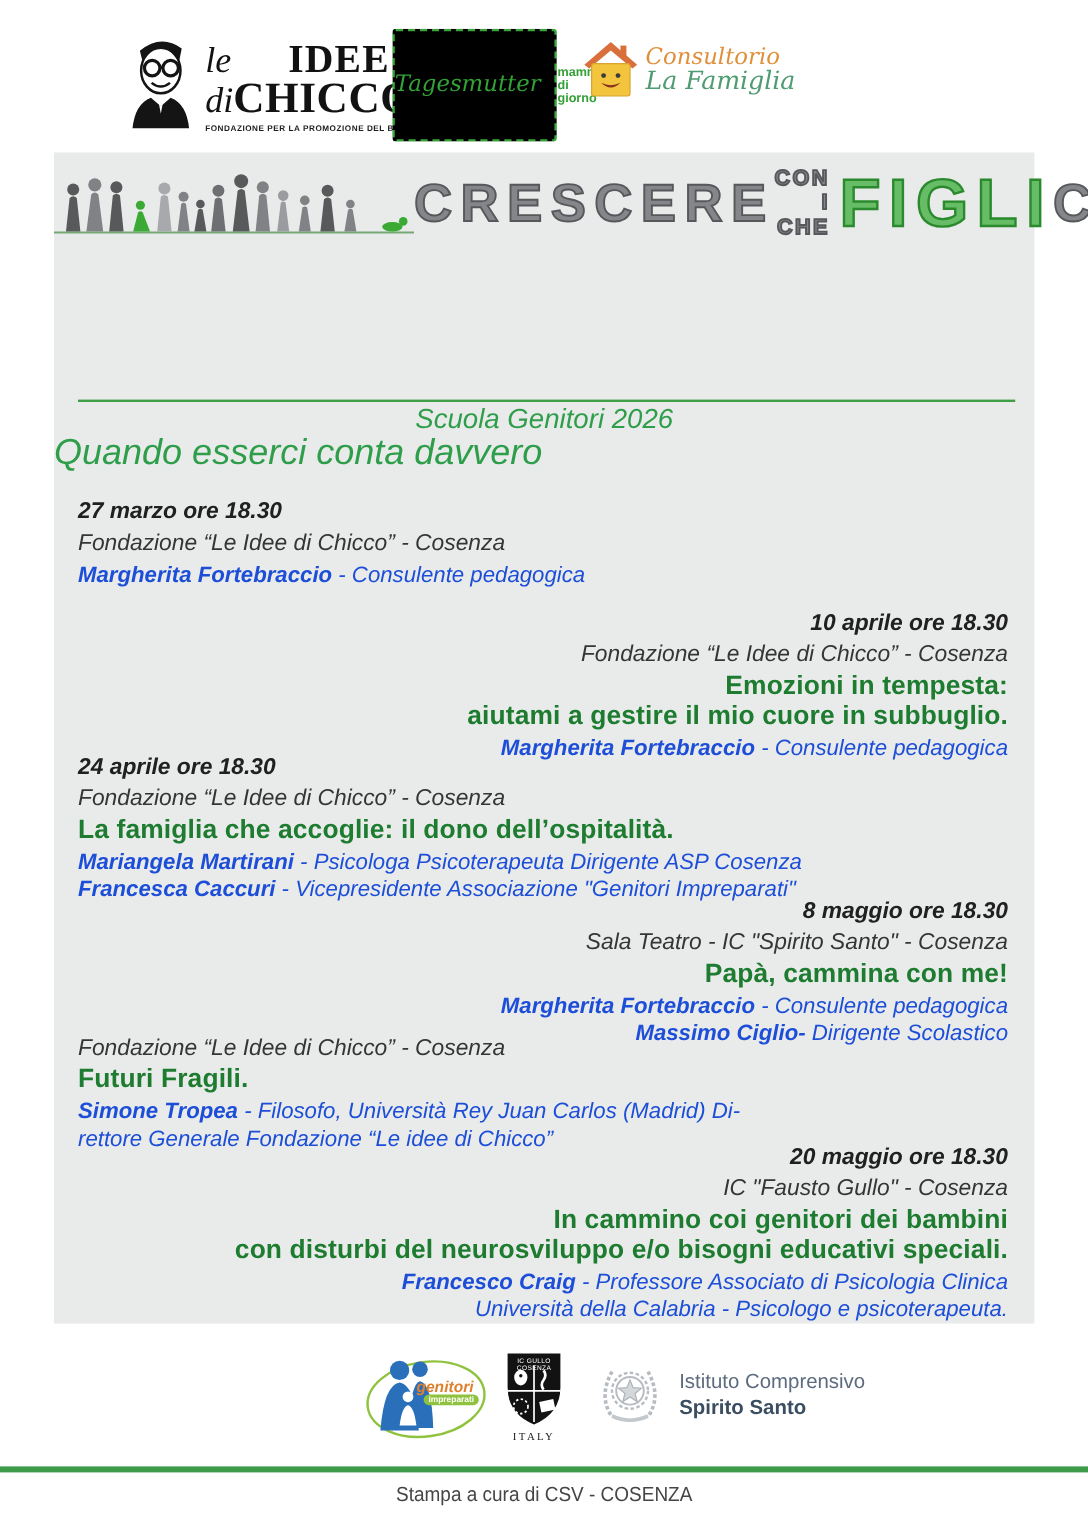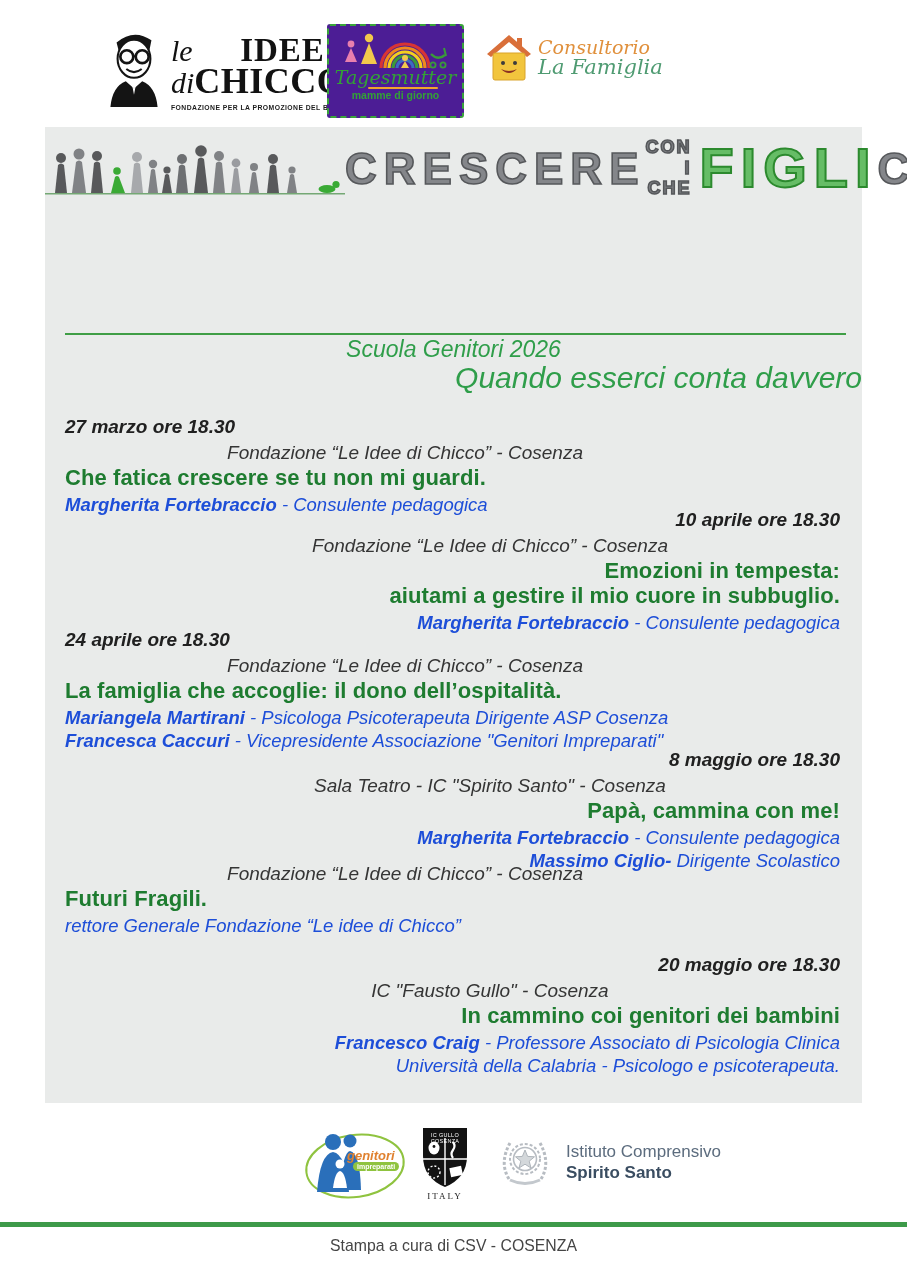--- a/index.html
+++ b/index.html
@@ -12,21 +12,21 @@
   .chicco-text{font-family:"Liberation Serif",serif;color:#121212;line-height:0.92;padding-top:8px;}
   .chicco-l1 i,.chicco-l2 i{font-weight:400;}
   .chicco-l1{font-size:30px;}
   .chicco-l1 .cap{font-weight:bold;font-size:33px;letter-spacing:1px;margin-left:40px;}
   .chicco-l2{font-size:30px;}
   .chicco-l2 .cap{font-weight:bold;font-size:36px;letter-spacing:0.5px;}
   .chicco-tag{font-size:6.8px;font-weight:bold;letter-spacing:0.45px;color:#1c1c1c;margin-top:7px;
               font-family:"Liberation Sans",sans-serif;}
 
   #logo-tagesmutter{left:327px;top:24px;width:133px;height:90px;border:2px dashed #3aa53a;border-radius:3px;
-                    display:flex;flex-direction:column;align-items:center;background:#4c1d95;}
+                    display:flex;flex-direction:row;align-items:center;background:#000000;}
   .tm-name{font-family:"DejaVu Serif",serif;font-style:italic;color:#33a136;font-size:19px;line-height:18px;margin-top:-2px;}
   .tm-underline{width:70px;height:2px;background:#f0a42c;margin:1px 0 1px 14px;border-radius:2px;}
   .tm-tag{font-size:10.5px;font-weight:bold;color:#33a136;line-height:11px;}
 
   #logo-consultorio{left:486px;top:33px;display:flex;align-items:center;gap:6px;}
   .cons-text{line-height:1.02;}
   .cons-l1{font-family:"DejaVu Serif",serif;font-style:italic;color:#e0903c;font-size:19px;}
   .cons-l2{font-family:"DejaVu Serif",serif;font-style:italic;color:#4f9b72;font-size:21px;}
 
   #logo-cooperativa{left:646px;top:28px;width:118px;height:63px;color:#141414;
@@ -49,29 +49,29 @@
   .sk-row1{font-size:44px;line-height:44px;letter-spacing:7px;margin-top:2px;}
   .sk-row2{display:flex;align-items:flex-end;margin-top:0;}
   .sk-stack{display:flex;flex-direction:column;align-items:flex-end;justify-content:space-between;
             height:58px;margin-right:8px;font-size:18px;line-height:17px;letter-spacing:2px;}
   .sk-figli{font-size:56px;line-height:58px;letter-spacing:7px;color:#66bd66;-webkit-text-stroke:2px #2c8a2e;}
   .sk-row3{font-size:44px;line-height:46px;letter-spacing:5px;margin-top:2px;}
 
   .hero-rule{position:absolute;left:20px;right:16px;top:206px;border-top:2px solid #3f9e46;}
   .subtitle{position:absolute;top:210px;left:0;right:0;text-align:center;font-style:italic;
             color:#2f9e4a;font-size:23px;line-height:24px;}
-  .tagline{position:absolute;top:235px;left:0;right:0;text-align:right;font-style:italic;
+  .tagline{position:absolute;top:235px;left:0;right:0;text-align:left;font-style:italic;
            color:#2f9e4a;font-size:30px;line-height:32px;}
 
   
   .event{position:absolute;}
   .event.left{left:20px;width:680px;text-align:left;}
   .event.right{right:22px;width:700px;text-align:right;}
   .ev-date{font-size:19px;font-weight:bold;font-style:italic;color:#202020;line-height:23px;margin-bottom:3px;}
-  .ev-venue{font-size:19px;font-style:italic;color:#353535;line-height:23px;margin-bottom:1px;text-align:center;}
+  .ev-venue{font-size:19px;font-style:italic;color:#353535;line-height:23px;margin-bottom:1px;}
   .ev-title{font-size:22px;font-weight:bold;color:#1e7c30;line-height:25px;letter-spacing:0.1px;}
   .ev-speakers{margin-top:3px;}
   .ev-speaker{font-size:18.5px;font-style:italic;color:#1d4ed8;line-height:23px;}
   .sp-name{font-weight:bold;}
 
   
   #logo-genitori{left:303px;top:1126px;width:106px;height:76px;}
   .gen-word1{position:absolute;left:44px;top:22px;font-size:13px;font-weight:bold;font-style:italic;color:#e0812f;}
   .gen-word2{position:absolute;left:50px;top:36px;font-size:7px;font-weight:bold;color:#ffffff;
              background:#8fc33f;padding:1px 4px;border-radius:5px;}
@@ -204,21 +204,20 @@
       <div class="sketch sk-row3">CRESCONO</div>
     </div>
 
     <div class="hero-rule"></div>
     <div class="subtitle">Scuola Genitori 2026</div>
     <div class="tagline">Quando esserci conta davvero</div>
 
     <div class="event left" style="top:288px">
       <div class="ev-date">27 marzo ore 18.30</div>
       <div class="ev-venue">Fondazione “Le Idee di Chicco” - Cosenza</div>
-      <div class="ev-title">Che fatica crescere se tu non mi guardi.</div>
       <div class="ev-speakers">
         <div class="ev-speaker"><span class="sp-name">Margherita Fortebraccio</span><span> - Consulente pedagogica</span></div>
       </div>
     </div>
 
     <div class="event right" style="top:381px">
       <div class="ev-date">10 aprile ore 18.30</div>
       <div class="ev-venue">Fondazione “Le Idee di Chicco” - Cosenza</div>
       <div class="ev-title">
         <div>Emozioni in tempesta:</div>
@@ -246,29 +245,31 @@
       <div class="ev-speakers">
         <div class="ev-speaker"><span class="sp-name">Margherita Fortebraccio</span><span> - Consulente pedagogica</span></div>
         <div class="ev-speaker"><span class="sp-name">Massimo Ciglio-</span><span> Dirigente Scolastico</span></div>
       </div>
     </div>
 
     <div class="event left" style="top:735px">
       <div class="ev-venue">Fondazione “Le Idee di Chicco” - Cosenza</div>
       <div class="ev-title">Futuri Fragili.</div>
       <div class="ev-speakers">
+        <div class="ev-speaker"><span class="sp-name">Simone Tropea</span><span> - Filosofo, Università Rey Juan Carlos (Madrid) Di-</span></div>
         <div class="ev-speaker"><span class="sp-name"></span><span>rettore Generale Fondazione “Le idee di Chicco”</span></div>
       </div>
     </div>
 
     <div class="event right" style="top:826px">
       <div class="ev-date">20 maggio ore 18.30</div>
       <div class="ev-venue">IC "Fausto Gullo" - Cosenza</div>
       <div class="ev-title">
         <div>In cammino coi genitori dei bambini</div>
+        <div>con disturbi del neurosviluppo e/o bisogni educativi speciali.</div>
       </div>
       <div class="ev-speakers">
         <div class="ev-speaker"><span class="sp-name">Francesco Craig</span><span> - Professore Associato di Psicologia Clinica</span></div>
         <div class="ev-speaker"><span class="sp-name"></span><span>Università della Calabria - Psicologo e psicoterapeuta.</span></div>
       </div>
     </div>
 
   </div>
 
   <div class="logo" id="logo-genitori">

